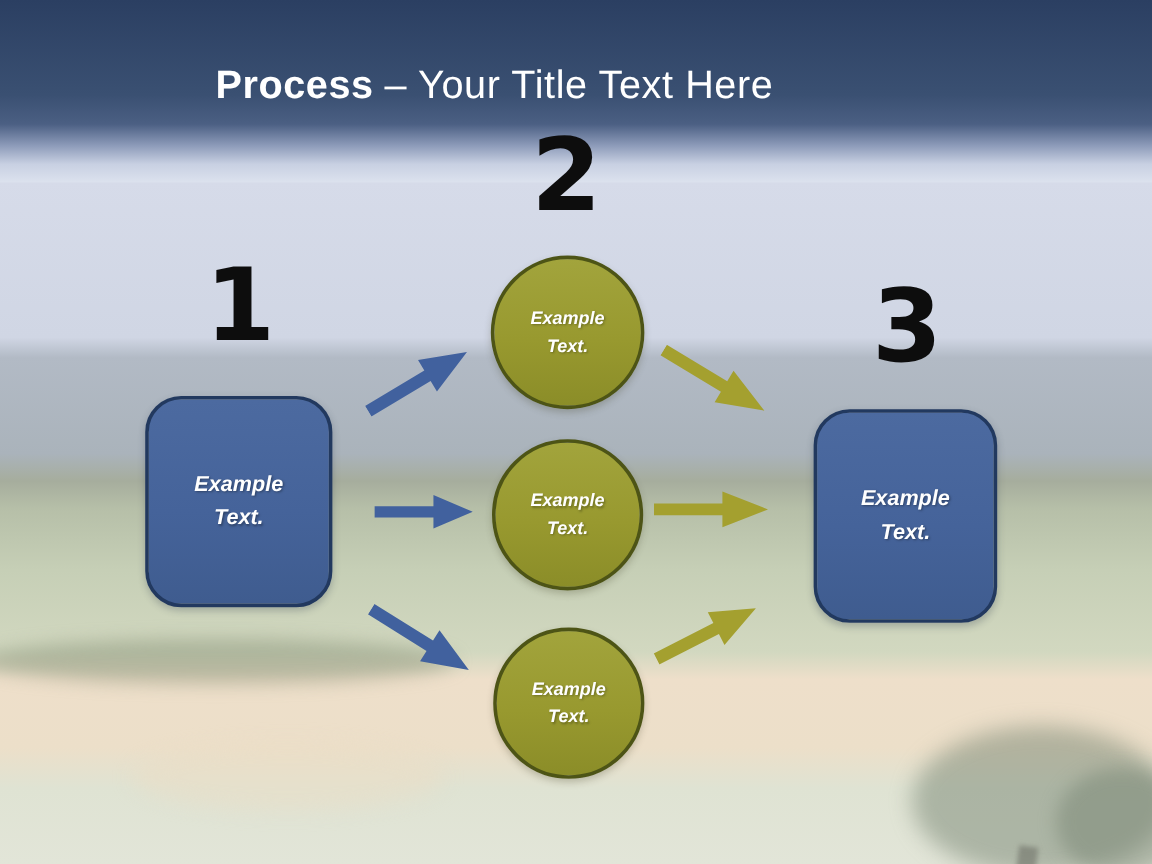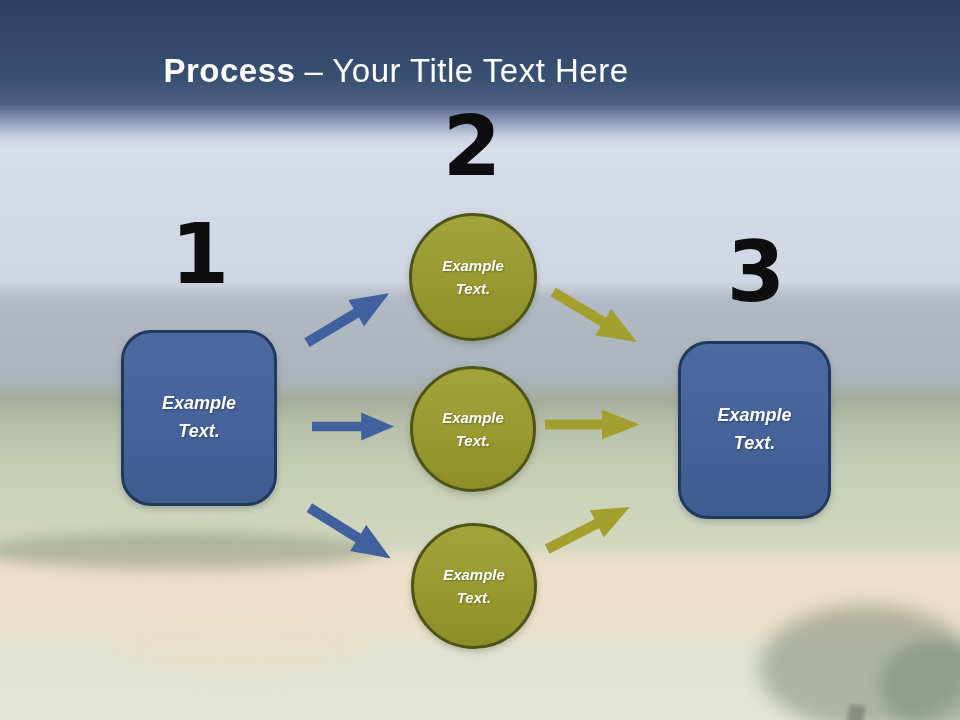--- a/index.html
+++ b/index.html
@@ -22,20 +22,21 @@
       #c8d0e2 90%,
       var(--header-fade) 100%);
   }
   .slide-title{
     position:absolute;left:0;top:52px;width:792px;
     text-align:center;
     color:var(--title-text);
     font-size:33px;
     letter-spacing:.5px;
     white-space:nowrap;
+    padding-left:16px;
   }
   .slide-title .t-bold{font-weight:bold;}
   .slide-title .t-reg{font-weight:400;margin-left:9px;}
 
   
   .background-photo{
     position:absolute;left:0;top:150px;width:960px;height:570px;
     background:linear-gradient(180deg,
       #d6dbe9 0%,
       #d0d6e4 23%,

